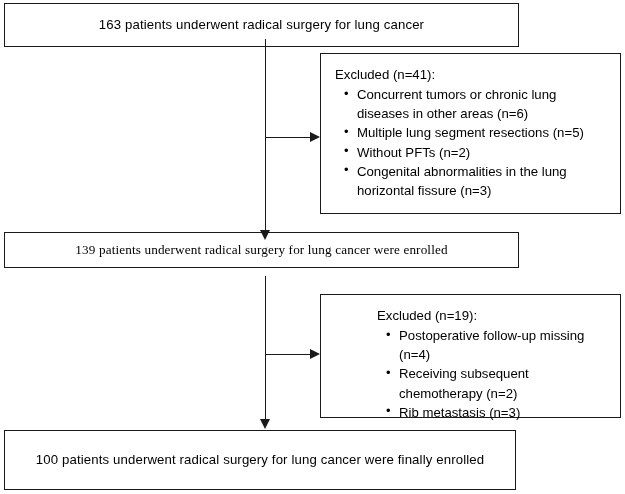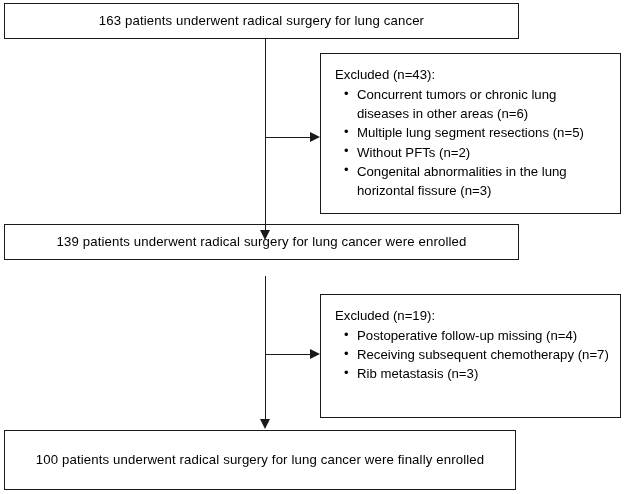--- a/index.html
+++ b/index.html
@@ -41,29 +41,30 @@
   .main-text {
     font-size: 13.2px;
     letter-spacing: 0.01em;
   }
 
   
   #box-top {
     left: 4px;
     top: 3px;
     width: 515px;
-    height: 36px;
+    height: 44px;
   }
 
   
   #box-mid {
     left: 4px;
-    top: 224px;
+    top: 232px;
     width: 515px;
     height: 36px;
+    font-family: Liberation Serif, serif;
   }
 
   
   #box-final {
     left: 4px;
     top: 430px;
     width: 512px;
     height: 60px;
   }
 
@@ -73,20 +74,21 @@
     top: 53px;
     width: 301px;
     height: 161px;
   }
 
   #box-excl-2 {
     left: 320px;
     top: 294px;
     width: 301px;
     height: 124px;
+    padding-left: 42px;
   }
 
   .excl-inner {
     padding: 11px 8px 8px 14px;
     font-size: 13.2px;
   }
 
   .excl-title {
     line-height: 1.45;
     margin-bottom: 1px;
@@ -164,21 +166,21 @@
 <body>
 
 <div id="canvas">
 
   <div class="box box-center main-text" id="box-top">
     <span class="line">163 patients underwent radical surgery for lung cancer</span>
   </div>
 
   <div class="box" id="box-excl-1">
     <div class="excl-inner">
-      <div class="excl-title">Excluded (n=43):</div>
+      <div class="excl-title">Excluded (n=41):</div>
       <ul class="excl-list">
         <li>
           <span class="bullet">•</span>
           <span>Concurrent tumors or chronic lung diseases in other areas (n=6)</span>
         </li>
         <li>
           <span class="bullet">•</span>
           <span>Multiple lung segment resections (n=5)</span>
         </li>
         <li>
@@ -200,21 +202,21 @@
   <div class="box" id="box-excl-2">
     <div class="excl-inner">
       <div class="excl-title">Excluded (n=19):</div>
       <ul class="excl-list">
         <li>
           <span class="bullet">•</span>
           <span>Postoperative follow-up missing (n=4)</span>
         </li>
         <li>
           <span class="bullet">•</span>
-          <span>Receiving subsequent chemotherapy (n=7)</span>
+          <span>Receiving subsequent chemotherapy (n=2)</span>
         </li>
         <li>
           <span class="bullet">•</span>
           <span>Rib metastasis (n=3)</span>
         </li>
       </ul>
     </div>
   </div>
 
   <div class="box box-center main-text" id="box-final">

